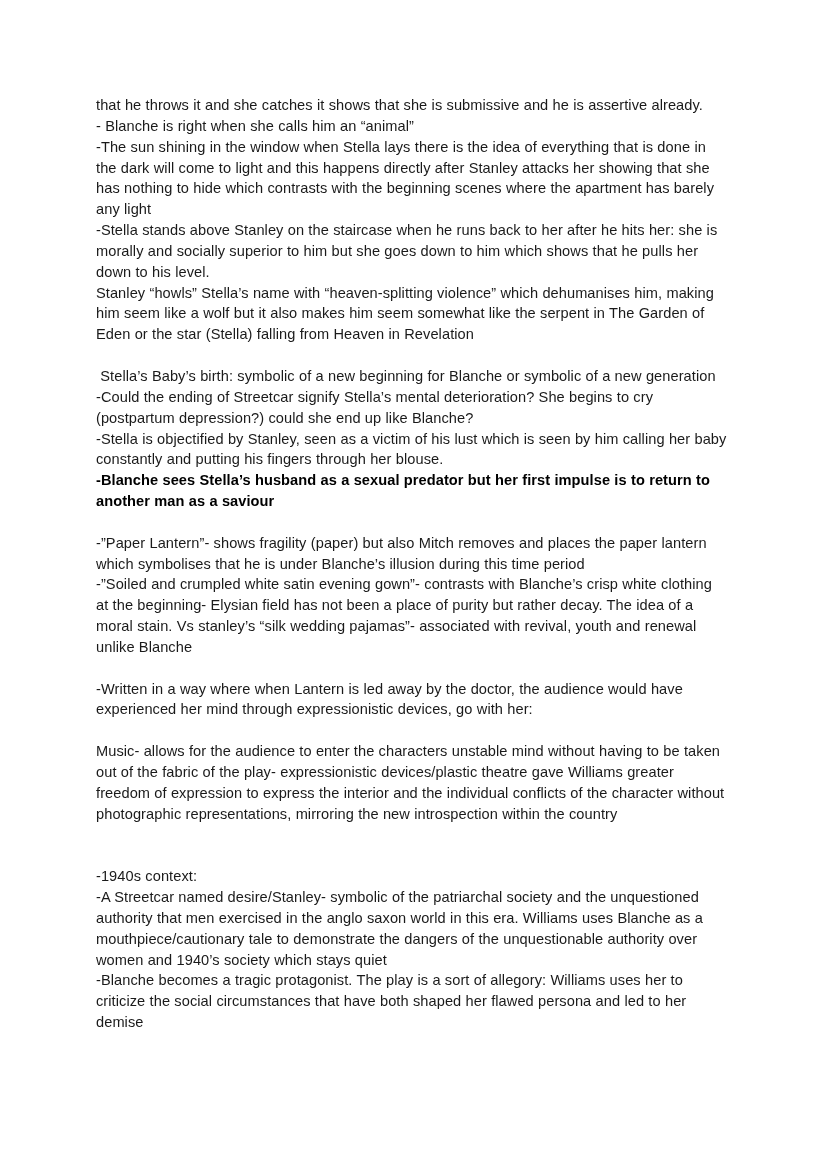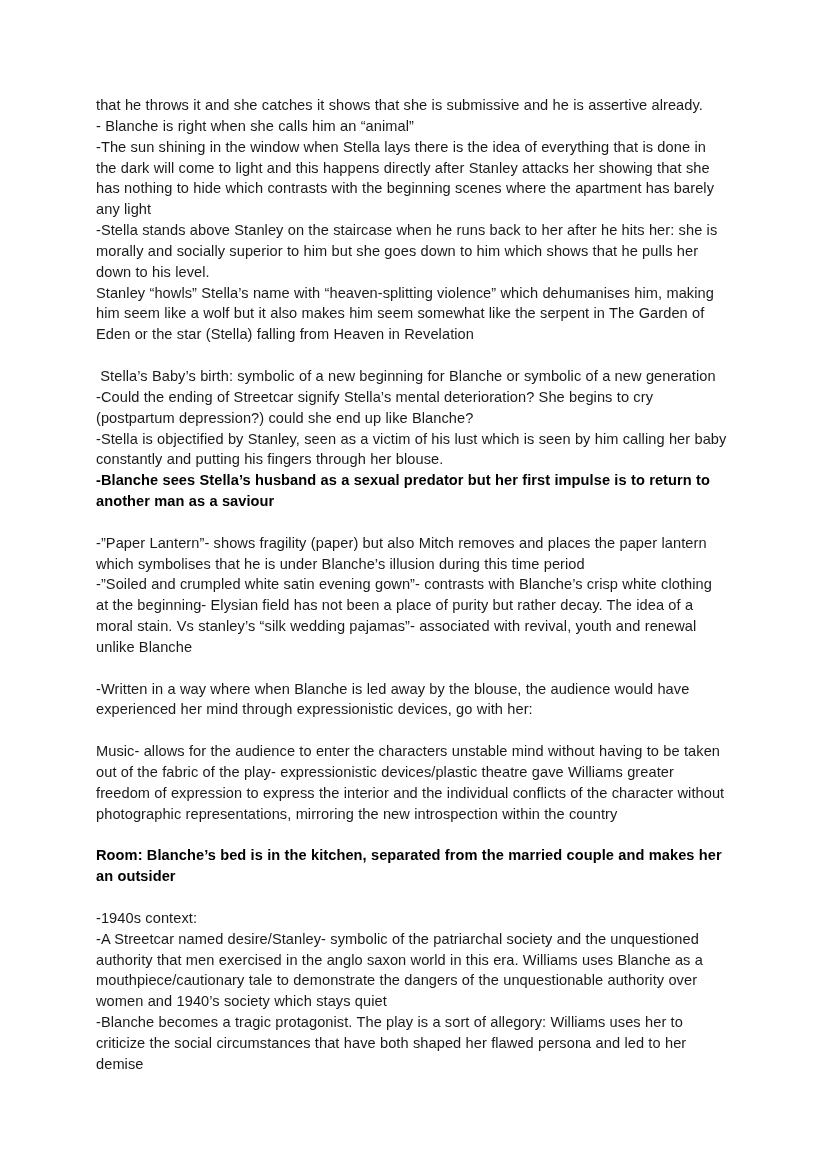--- a/index.html
+++ b/index.html
@@ -70,29 +70,28 @@
 
     <p class="para bold">-Blanche sees Stella’s husband as a sexual predator but her first impulse is to return to another man as a saviour</p>
 
     <div class="spacer"></div>
 
     <p class="para">-”Paper Lantern”- shows fragility (paper) but also Mitch removes and places the paper lantern which symbolises that he is under Blanche’s illusion during this time period
 -”Soiled and crumpled white satin evening gown”- contrasts with Blanche’s crisp white clothing at the beginning- Elysian field has not been a place of purity but rather decay. The idea of a moral stain. Vs stanley’s “silk wedding pajamas”- associated with revival, youth and renewal unlike Blanche</p>
 
     <div class="spacer"></div>
 
-    <p class="para">-Written in a way where when Blanche is led away by the blouse, the audience would have experienced her mind through expressionistic devices, go with her:</p>
+    <p class="para">-Written in a way where when Lantern is led away by the doctor, the audience would have experienced her mind through expressionistic devices, go with her:</p>
 
     <div class="spacer"></div>
 
     <p class="para">Music- allows for the audience to enter the characters unstable mind without having to be taken out of the fabric of the play- expressionistic devices/plastic theatre gave Williams greater freedom of expression to express the interior and the individual conflicts of the character without photographic representations, mirroring the new introspection within the country</p>
 
     <div class="spacer"></div>
 
-    <p class="para bold">Room: Blanche’s bed is in the kitchen, separated from the married couple and makes her an outsider</p>
 
     <div class="spacer"></div>
 
     <p class="para">-1940s context:
 -A Streetcar named desire/Stanley- symbolic of the patriarchal society and the unquestioned authority that men exercised in the anglo saxon world in this era. Williams uses Blanche as a mouthpiece/cautionary tale to demonstrate the dangers of the unquestionable authority over women and 1940’s society which stays quiet
 -Blanche becomes a tragic protagonist. The play is a sort of allegory: Williams uses her to criticize the social circumstances that have both shaped her flawed persona and led to her demise</p>
 
   </div>
 </div>
 

